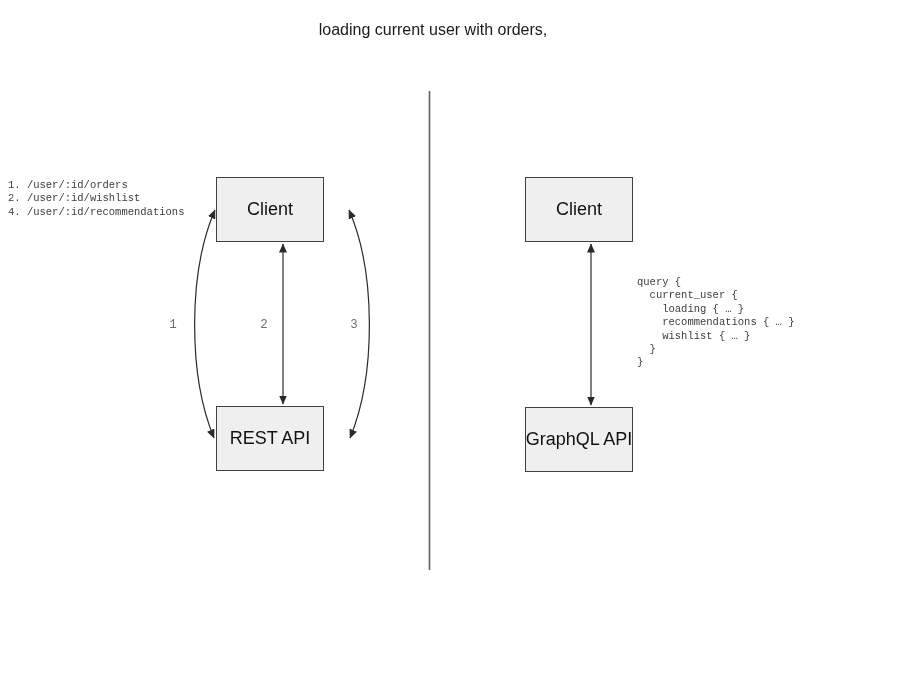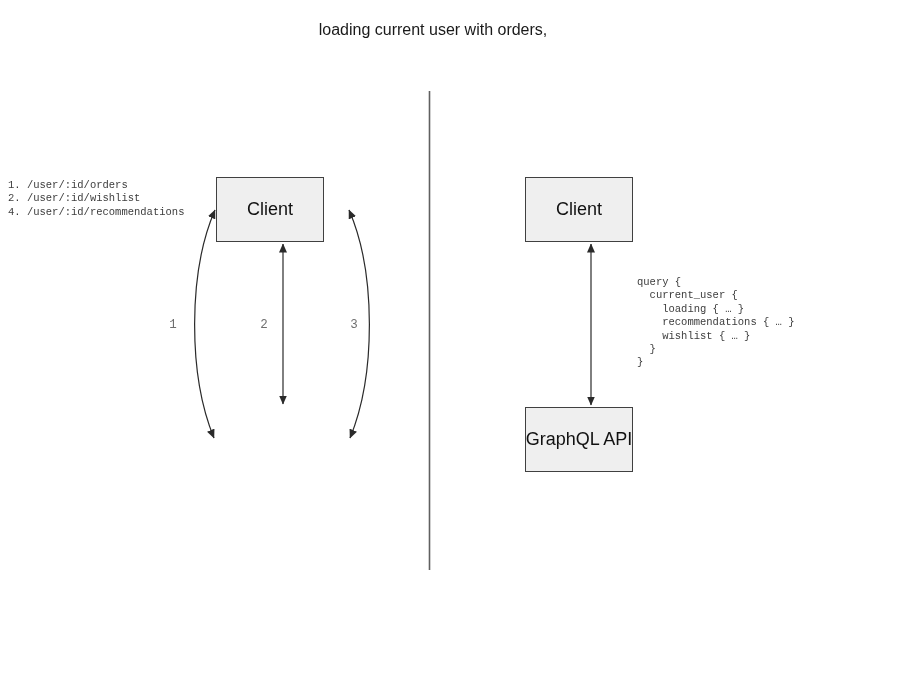--- a/index.html
+++ b/index.html
@@ -98,20 +98,23 @@
     <path d="M 283 244 L 283 404" fill="none" stroke="#2a2a2a" stroke-width="1.2" marker-start="url(#ah-start)" marker-end="url(#ah-end)"></path>
 
     <path d="M 349 210 C 376 272, 376 375, 350 438" fill="none" stroke="#2a2a2a" stroke-width="1.2" marker-start="url(#ah-start)" marker-end="url(#ah-end)"></path>
 
     <path d="M 591 244 L 591 405" fill="none" stroke="#2a2a2a" stroke-width="1.2" marker-start="url(#ah-start)" marker-end="url(#ah-end)"></path>
   </svg>
 
   <div class="abs node-box" id="rest-client-box">
     <span>Client</span>
   </div>
+  <div class="abs node-box" id="rest-api-box">
+    <span>REST API</span>
+  </div>
 
   <div class="abs node-box" id="graphql-client-box">
     <span>Client</span>
   </div>
   <div class="abs node-box" id="graphql-api-box">
     <span>GraphQL API</span>
   </div>
 
   <div class="abs code-block" id="endpoint-list">
     <div>1. /user/:id/orders</div>

